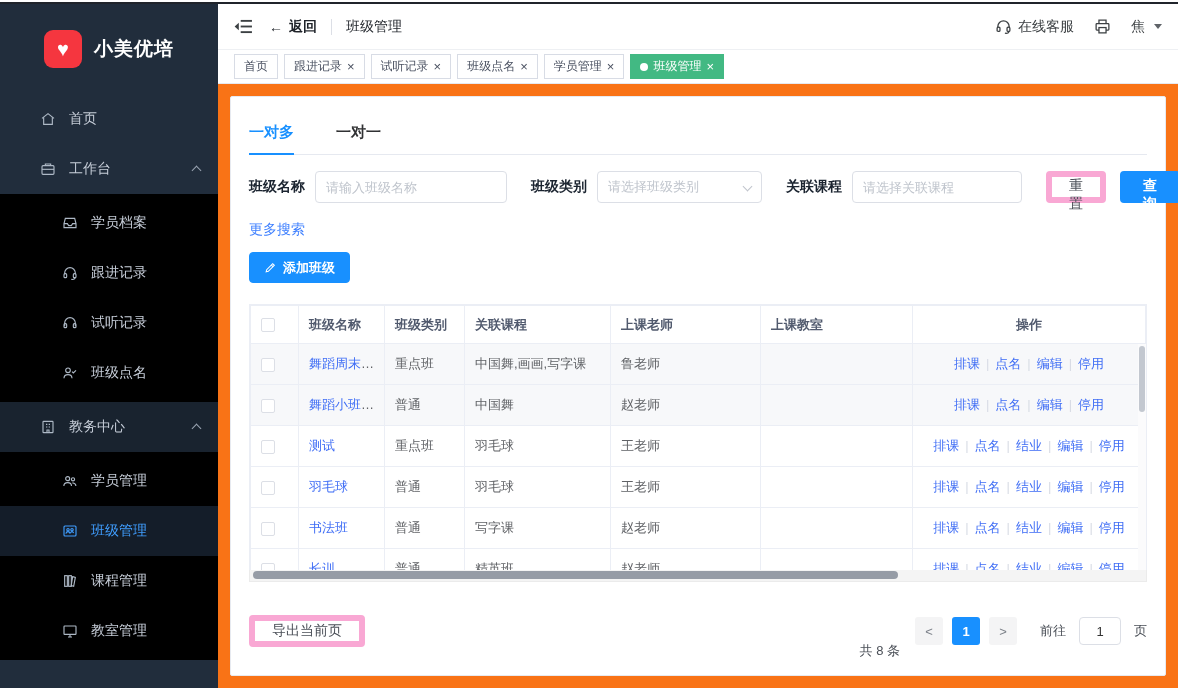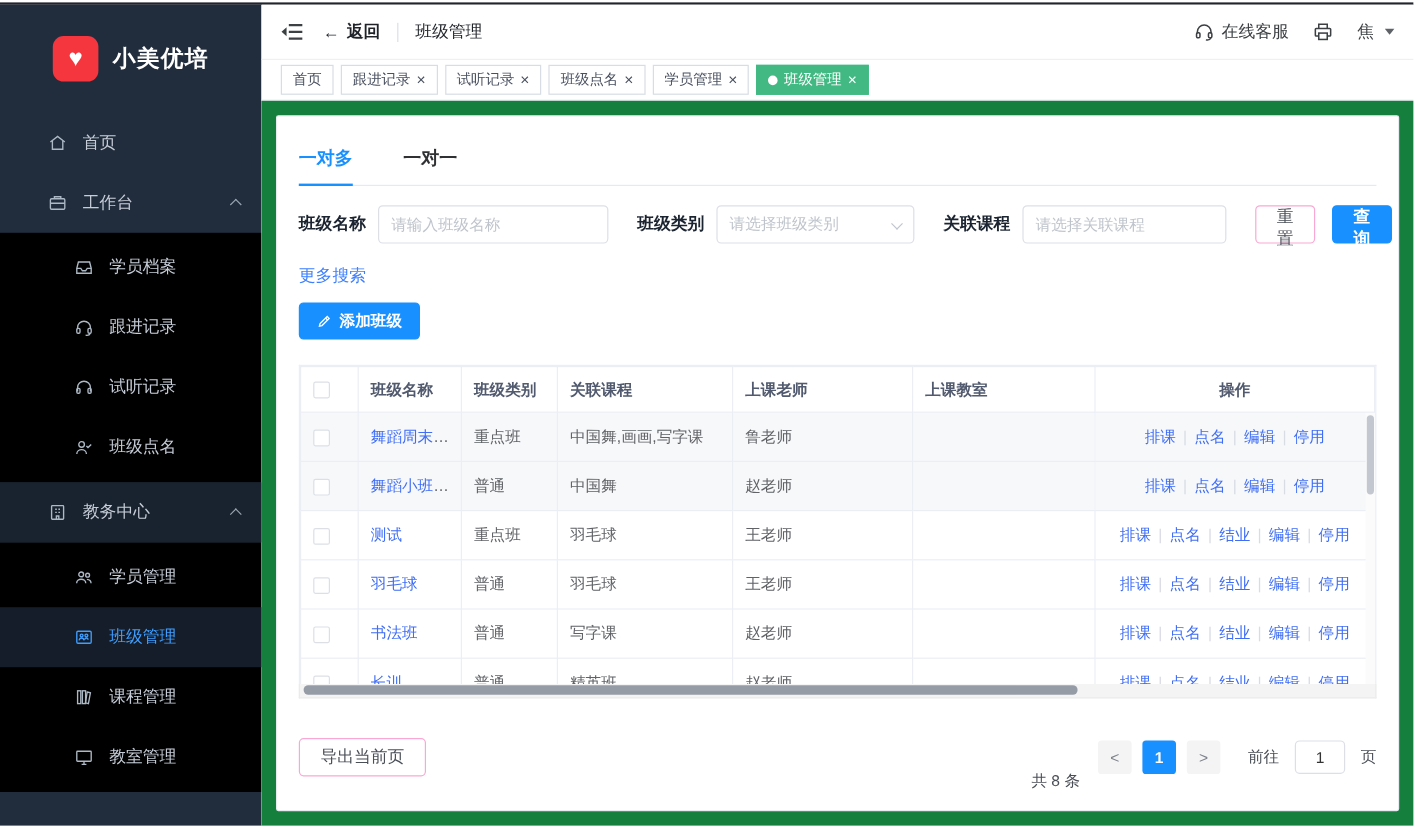--- a/index.html
+++ b/index.html
@@ -38,41 +38,41 @@
     border-top:5px solid #5f6368; margin-left:3px; }
 
   .tags-bar { height:34px; display:flex; align-items:center; gap:6px; padding:0 16px;
     border-bottom:1px solid #e6e9f0; background:#fff; }
   .tag { height:25px; padding:0 9px; border:1px solid #d8dce5; background:#fff; color:#495060;
     font-size:12px; display:flex; align-items:center; gap:5px; cursor:pointer; white-space:nowrap; }
   .tag .tag-close { font-size:13px; line-height:1; color:inherit; cursor:pointer; }
   .tag.active { background:#42b983; border-color:#42b983; color:#fff; }
   .tag .dot { width:8px; height:8px; border-radius:50%; background:#fff; }
 
-  .content { flex:1; padding:12px; background:#15803d; overflow:hidden; }
+  .content { flex:1; padding:12px; background:#f97316; overflow:hidden; }
   .card { height:100%; border:1px solid #e7eaf0; border-radius:2px; background:#fff; padding:14px 18px 0; }
 
   .tabs { display:flex; gap:42px; height:44px; border-bottom:1px solid #e6e9f0; }
   .tab { display:flex; align-items:center; font-size:15px; font-weight:700; color:#303133;
     position:relative; cursor:pointer; }
   .tab.active { color:#1890ff; }
   .tab.active::after { content:""; position:absolute; left:0; right:0; bottom:-1px; height:2px; background:#1890ff; }
 
   .filter-row { display:flex; align-items:center; margin-top:16px; }
   .f-group { display:flex; align-items:center; margin-right:24px; }
   .f-label { font-size:14px; font-weight:700; color:#1b2430; margin-right:10px; white-space:nowrap; }
   .f-input { height:32px; border:1px solid #dcdfe6; border-radius:4px; padding:0 10px; font-size:13px;
     color:#333; outline:none; }
   .f-input::placeholder { color:#bfc4cc; }
   .f-select { height:32px; border:1px solid #dcdfe6; border-radius:4px; padding:0 36px 0 10px;
     font-size:13px; color:#bfc4cc; display:flex; align-items:center; position:relative; cursor:pointer; }
   .sel-caret { position:absolute; right:10px; top:11px; width:7px; height:7px;
     border-right:1.5px solid #c0c4cc; border-bottom:1.5px solid #c0c4cc; transform:rotate(45deg); }
   .btn { height:32px; padding:0 17px; border-radius:4px; font-size:14px; cursor:pointer;
-    border:1px solid #f9a8d4; background:#fff; color:#4a4f57; }
+    border:6px solid #f9a8d4; background:#fff; color:#4a4f57; }
   .btn-primary { background:#1890ff; border-color:#1890ff; color:#fff; font-weight:700; }
   .btn-reset { margin-right:14px; }
 
   .more-search { display:inline-block; margin-top:18px; color:#3d7fff; font-size:14px; cursor:pointer; }
   .add-row { margin-top:13px; }
   .add-btn { display:inline-flex; align-items:center; gap:6px; height:31px; padding:0 14px;
     background:#1890ff; border:1px solid #1890ff; color:#fff; font-size:13px; font-weight:700;
     border-radius:4px; cursor:pointer; }
 
   .table-viewport { margin-top:21px; height:266px; overflow:hidden; position:relative;

